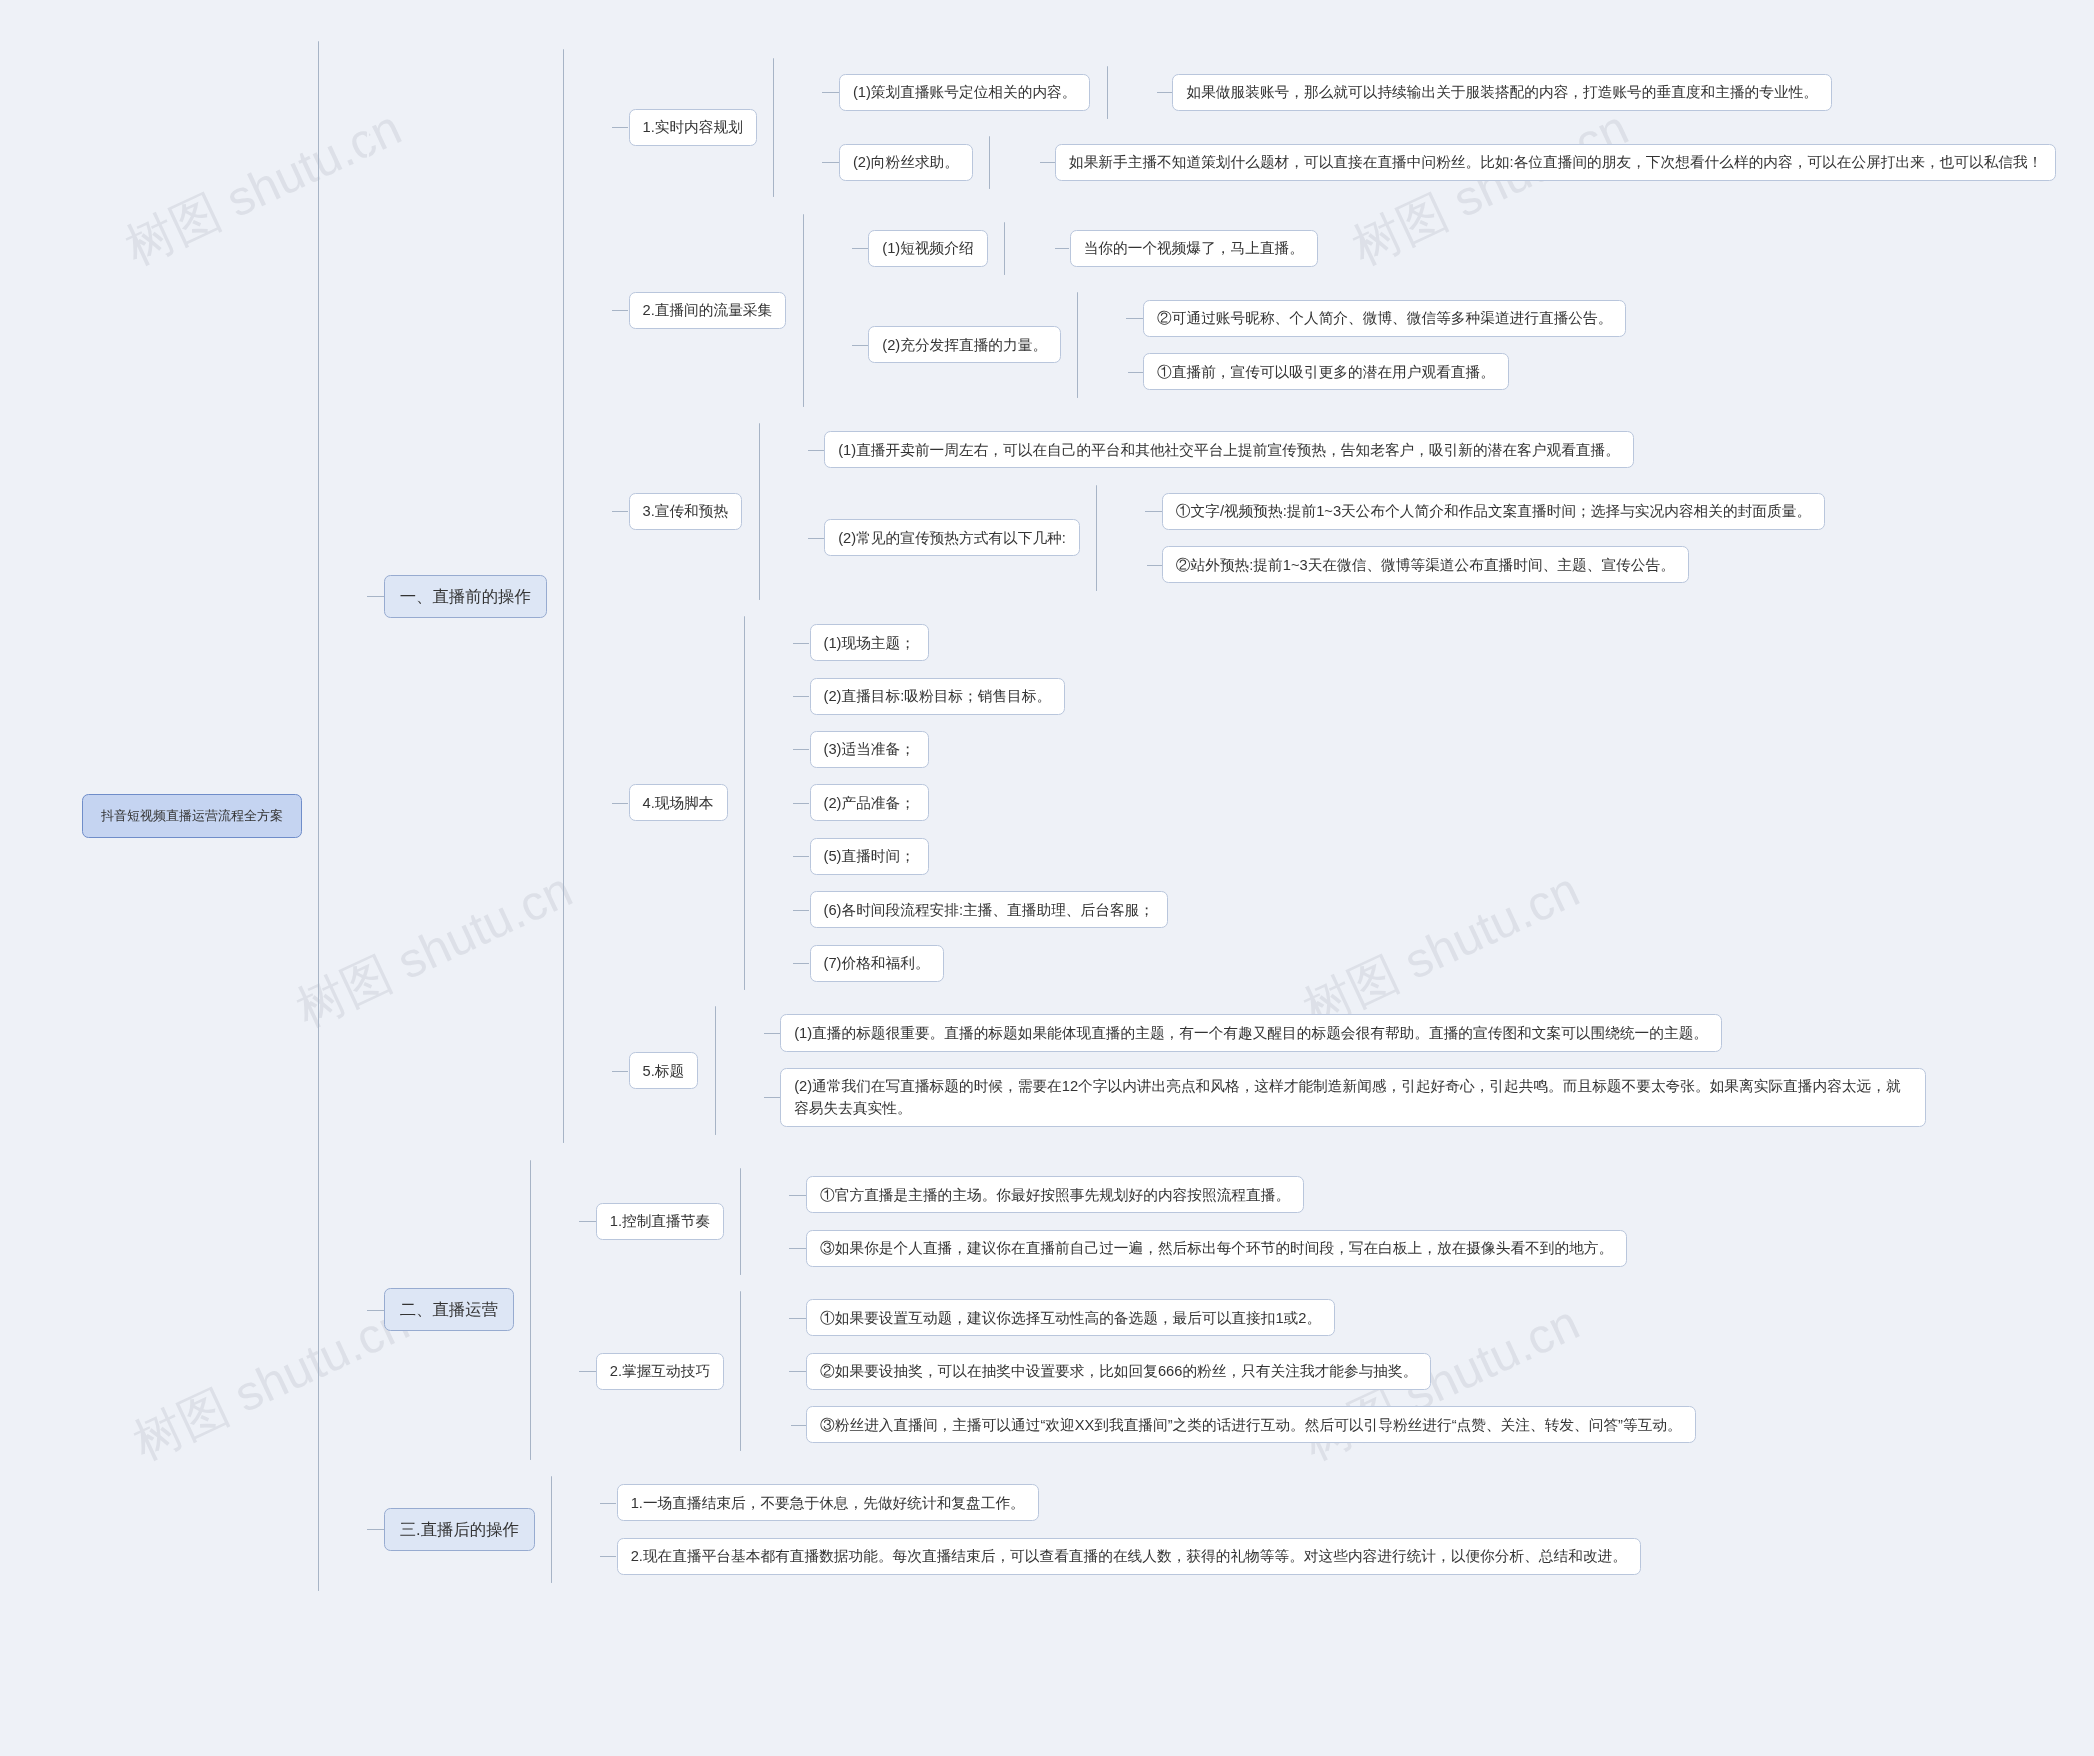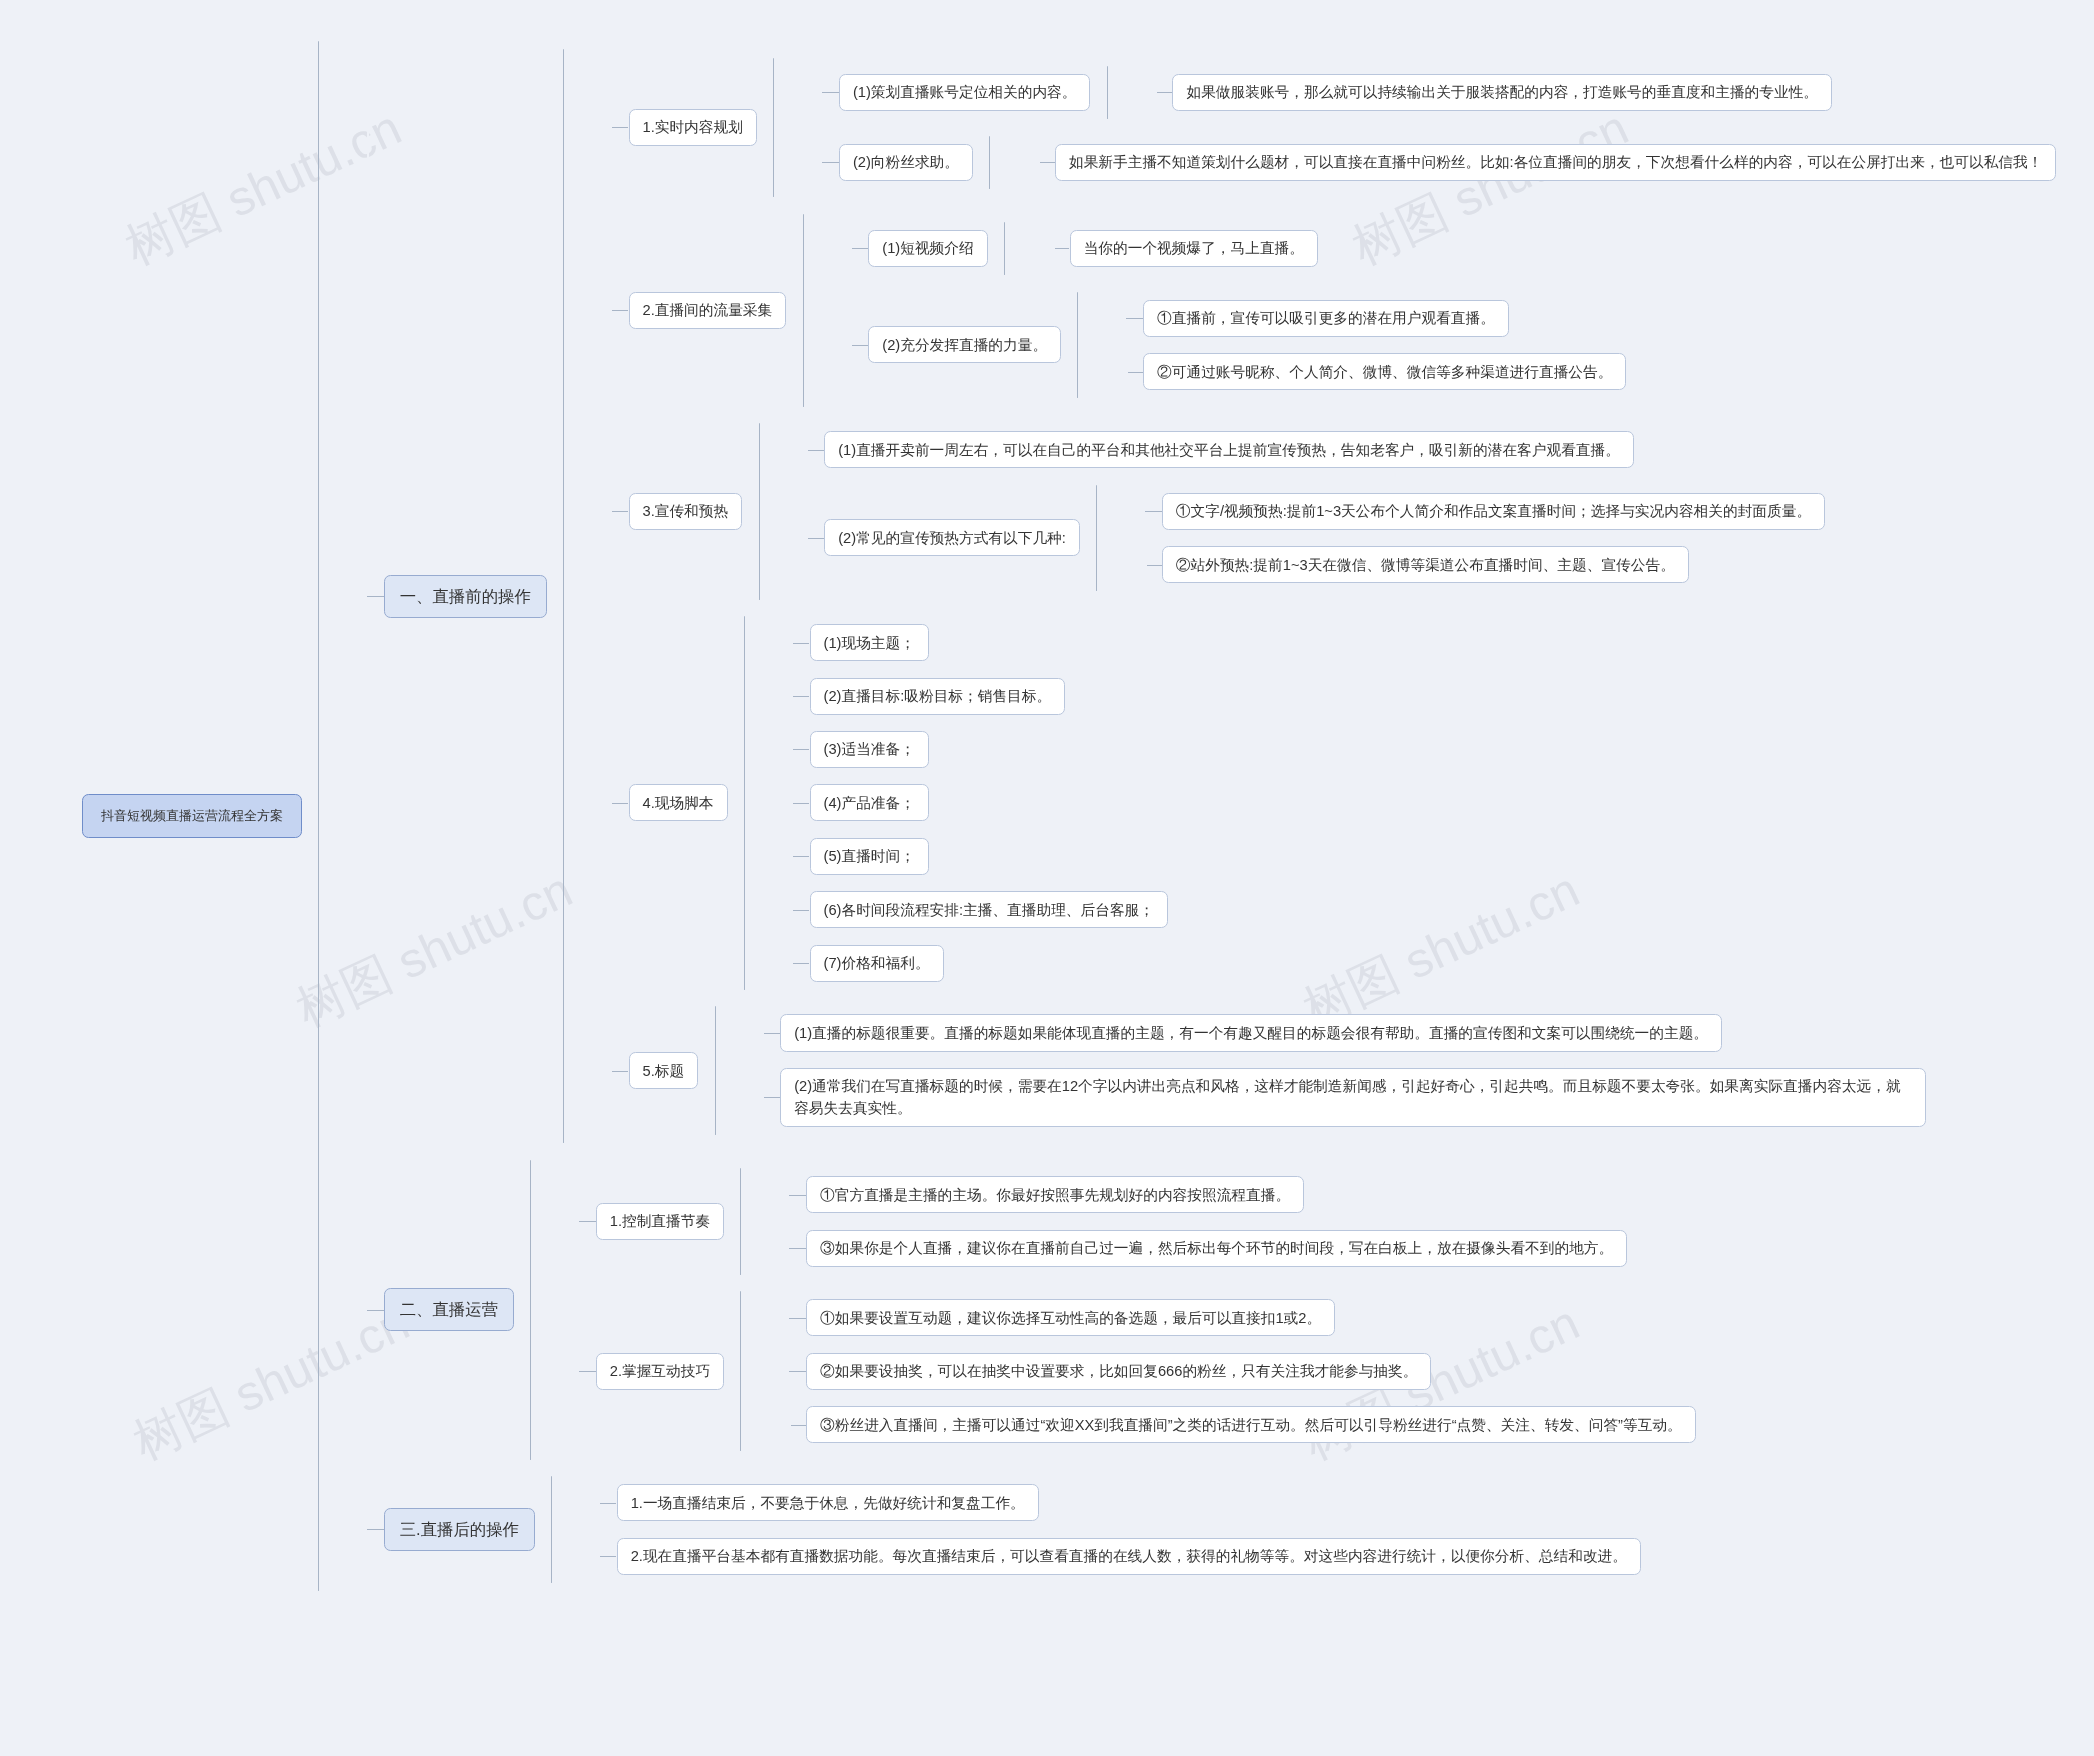--- a/index.html
+++ b/index.html
@@ -156,22 +156,22 @@
             <ul>
               <li class="row leaf-li">
                 <span class="node">(1)短视频介绍</span>
                 <ul>
                       <li class="leaf-li"><span class="node">当你的一个视频爆了，马上直播。</span></li>
                     </ul>
               </li>
               <li class="row leaf-li">
                 <span class="node">(2)充分发挥直播的力量。</span>
                 <ul>
+                  <li class="leaf-li"><span class="node">②可通过账号昵称、个人简介、微博、微信等多种渠道进行直播公告。</span></li>
                   <li class="leaf-li"><span class="node">①直播前，宣传可以吸引更多的潜在用户观看直播。</span></li>
-                  <li class="leaf-li"><span class="node">②可通过账号昵称、个人简介、微博、微信等多种渠道进行直播公告。</span></li>
                 </ul>
               </li>
             </ul>
           </li>
 
           <li class="row">
             <span class="node">3.宣传和预热</span>
             <ul>
               <li class="leaf-li"><span class="node">(1)直播开卖前一周左右，可以在自己的平台和其他社交平台上提前宣传预热，告知老客户，吸引新的潜在客户观看直播。</span></li>
               <li class="row leaf-li">
@@ -183,21 +183,21 @@
               </li>
             </ul>
           </li>
 
           <li class="row">
             <span class="node">4.现场脚本</span>
             <ul>
               <li class="leaf-li"><span class="node">(1)现场主题；</span></li>
               <li class="leaf-li"><span class="node">(2)直播目标:吸粉目标；销售目标。</span></li>
               <li class="leaf-li"><span class="node">(3)适当准备；</span></li>
-              <li class="leaf-li"><span class="node">(4)产品准备；</span></li>
+              <li class="leaf-li"><span class="node">(2)产品准备；</span></li>
               <li class="leaf-li"><span class="node">(5)直播时间；</span></li>
               <li class="leaf-li"><span class="node">(6)各时间段流程安排:主播、直播助理、后台客服；</span></li>
               <li class="leaf-li"><span class="node">(7)价格和福利。</span></li>
             </ul>
           </li>
 
           <li class="row">
             <span class="node">5.标题</span>
             <ul>
               <li class="leaf-li"><span class="node">(1)直播的标题很重要。直播的标题如果能体现直播的主题，有一个有趣又醒目的标题会很有帮助。直播的宣传图和文案可以围绕统一的主题。</span></li>

